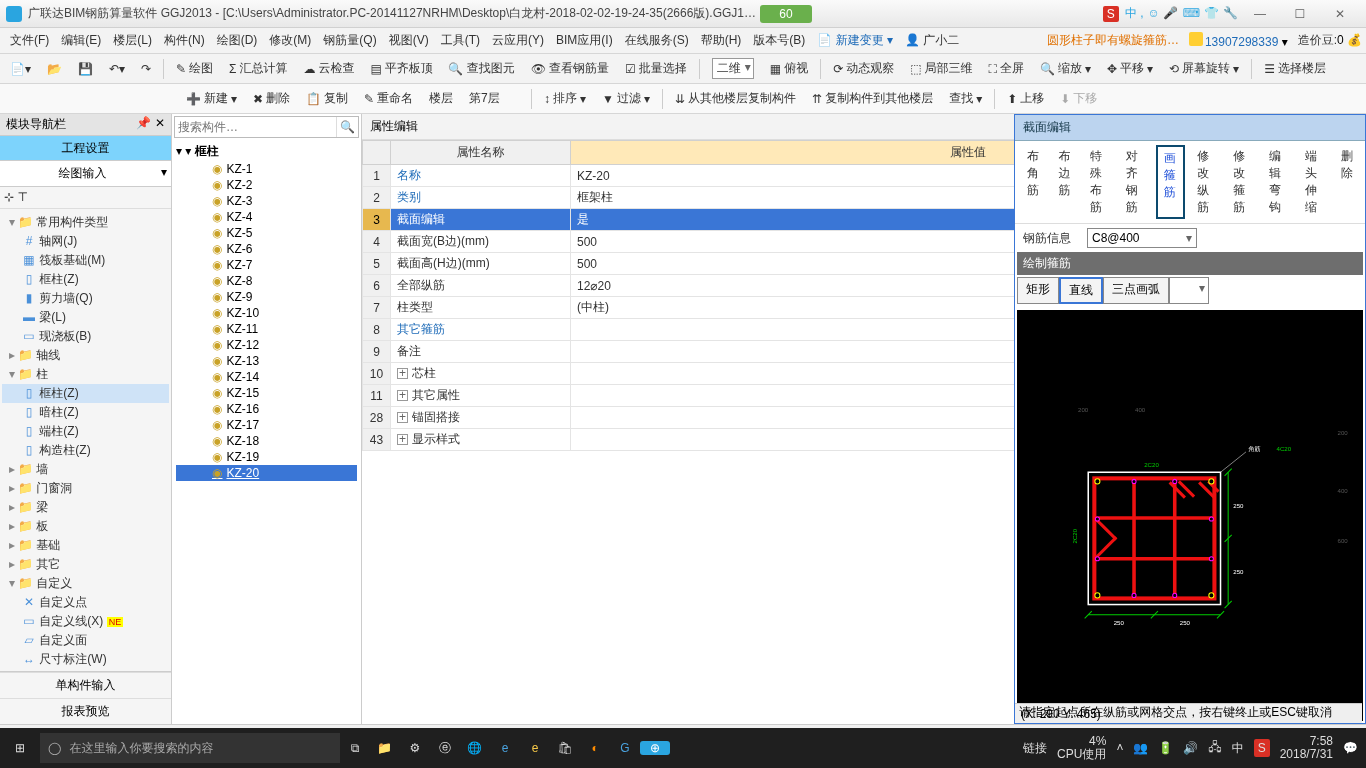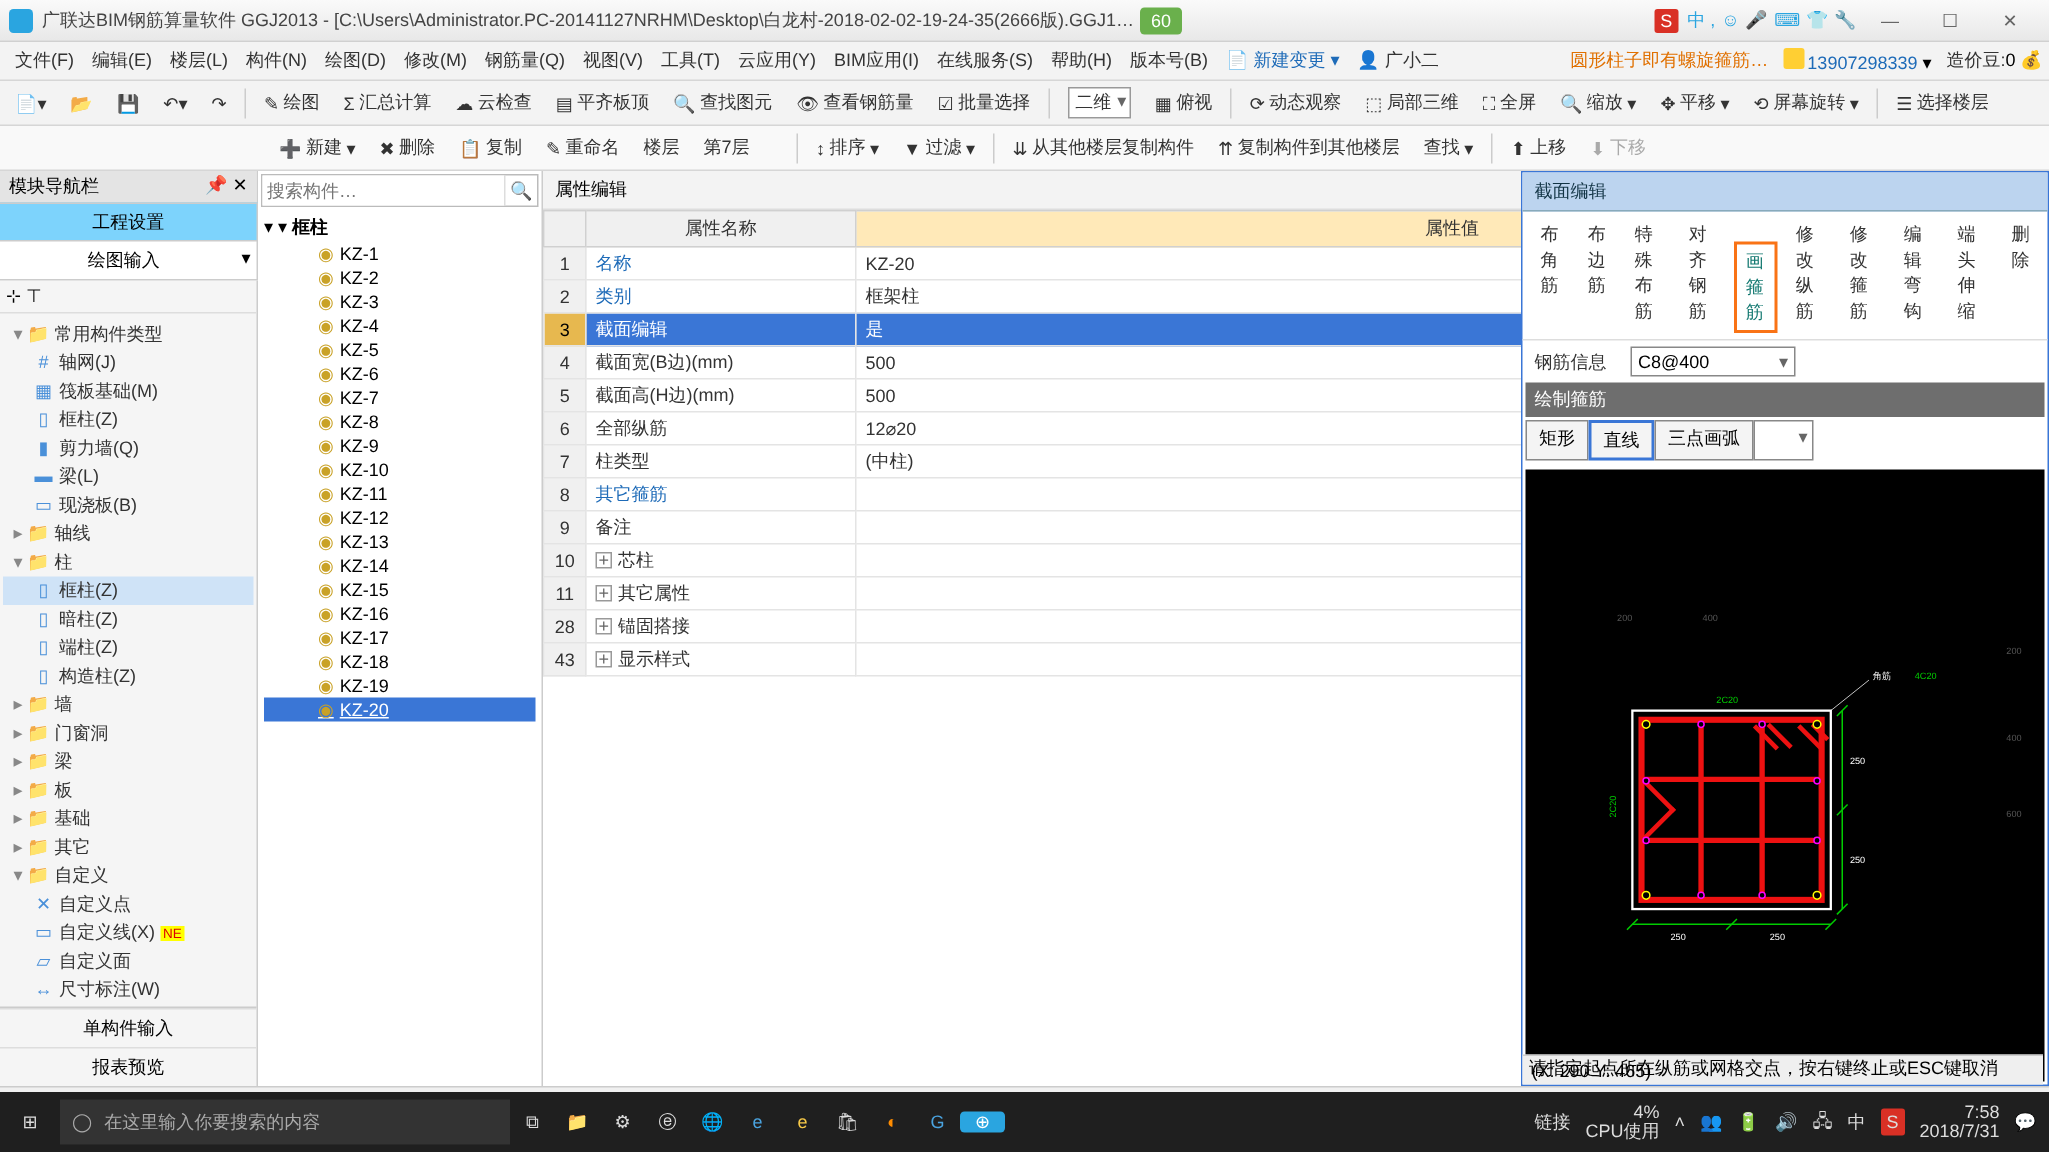--- a/index.html
+++ b/index.html
@@ -2,21 +2,21 @@
 <html><head>
 <meta charset="utf-8">
 <style>
 * { margin: 0; padding: 0; box-sizing: border-box; font-family: "Microsoft YaHei", sans-serif; font-size: 12px; }
 body { background: #f0f0f0; width: 1366px; height: 768px; overflow: hidden; position: relative; }
 
 .titlebar { height: 28px; background: linear-gradient(#fafafa,#e8e8e8); display: flex; align-items: center; padding: 0 6px; border-bottom: 1px solid #d0d0d0; }
 .titlebar .icon { width: 16px; height: 16px; background: #2aa5e0; border-radius: 3px; margin-right: 6px; }
 .titlebar .title { color: #444; flex: 0 0 auto; }
 .titlebar .spacer { flex: 1; }
-.titlebar .badge { width: 28px; height: 18px; background: #6ab04c; color: #fff; border-radius: 3px; display: inline-flex; align-items: center; justify-content: center; margin: 0 4px; }
+.titlebar .badge { width: 52px; height: 18px; background: #6ab04c; color: #fff; border-radius: 3px; display: inline-flex; align-items: center; justify-content: center; margin: 0 4px; }
 .titlebar .ime { background: #d93025; color: #fff; padding: 1px 4px; border-radius: 2px; margin: 0 4px; }
 .titlebar .ime-icons span { color: #2aa5e0; margin: 0 2px; }
 .titlebar .winbtn { width: 40px; text-align: center; color: #666; }
 
 .menubar { height: 26px; background: #f3f3f3; display: flex; align-items: center; padding: 0 4px; border-bottom: 1px solid #d6d6d6; }
 .menubar .menu { padding: 0 6px; color: #333; cursor: default; }
 .menubar .rgroup { margin-left: auto; display: flex; align-items: center; gap: 10px; }
 .menubar .link { color: #1e6bb8; }
 .menubar .orange { color: #e07000; }
 .menubar .uid { color: #1e6bb8; }
@@ -69,21 +69,21 @@
 .proptable td.name { color:#1e6bb8; width:180px;}
 .proptable td.name.blk { color:#333;}
 .proptable tr.sel td { background:#3a76d6; color:#fff;}
 .proptable tr.sel td.num { background:#e7b84f; color:#000;}
 .proptable .pm { display:inline-block; width:11px; height:11px; border:1px solid #999; line-height:9px; text-align:center; margin-right:4px; color:#666;}
 
 .section-editor { position:absolute; left:652px; top:0; right:0; bottom:0; background:#fff; border:1px solid #3a76d6; display:flex; flex-direction:column;}
 .section-editor .sehdr { background:#bcd4ef; padding:4px 8px; color:#134; border-bottom:1px solid #8ab;}
 .section-editor .setabs { display:flex; border-bottom:1px solid #ddd; padding:4px 6px; gap:6px;}
 .section-editor .setabs .t { padding:3px 6px; color:#333;}
-.section-editor .setabs .t.sel { border:2px solid #f97316; color:#0f766e;margin-top:16px;}
+.section-editor .setabs .t.sel { border:2px solid #0c4a6e; color:#1d4ed8;}
 .section-editor .row { display:flex; align-items:center; gap:16px; padding:4px 8px;}
 .section-editor .row .lbl { color:#333;}
 .section-editor .row .combo { border:1px solid #888; padding:2px 18px 2px 4px; position:relative; min-width:110px;}
 .section-editor .row .combo::after { content:"▾"; position:absolute; right:4px; color:#666;}
 .section-editor .subbar { background:#6e6e6e; color:#fff; padding:3px 6px; margin:0 2px;}
 .section-editor .subbtns { display:flex; gap:0; padding:2px 2px 6px;}
 .section-editor .subbtns .b { border:1px solid #888; padding:3px 8px; background:#f4f4f4;}
 .section-editor .subbtns .b.sel { border:2px solid #3a76d6;}
 .section-editor .subbtns .cw { width:40px; border:1px solid #888; position:relative;}
 .section-editor .subbtns .cw::after { content:"▾"; position:absolute; right:3px; top:3px; color:#666;}

